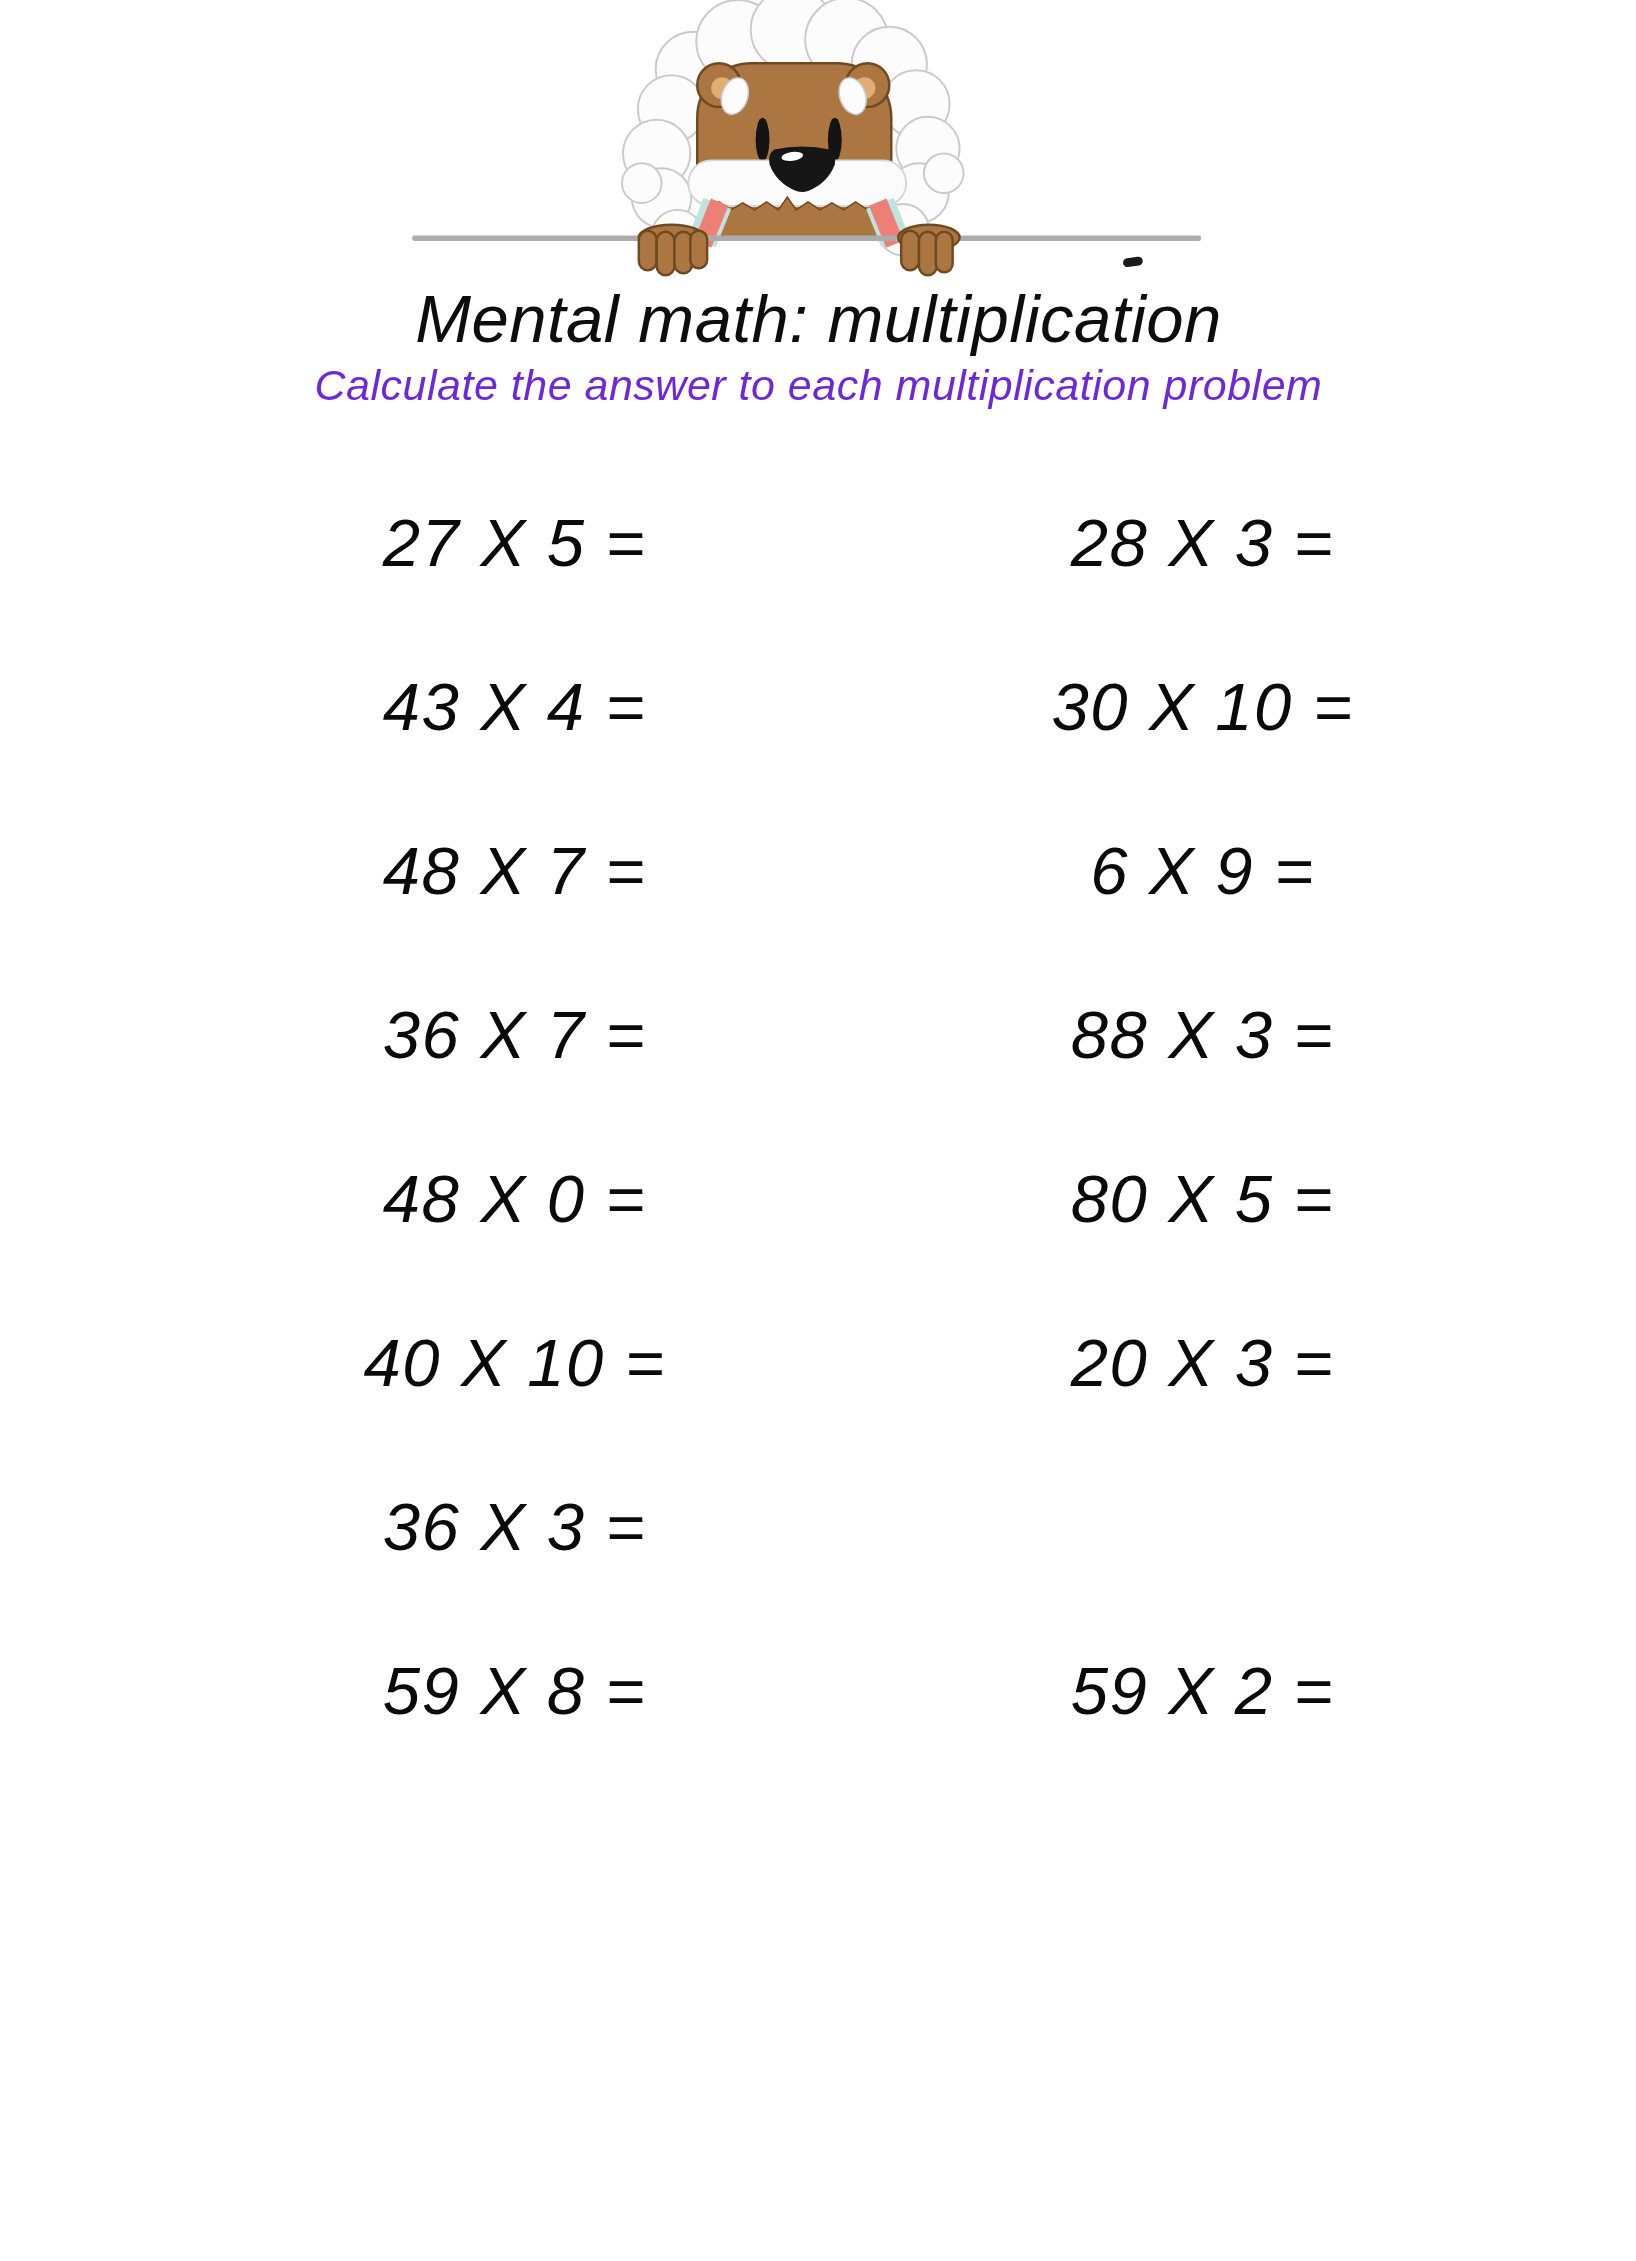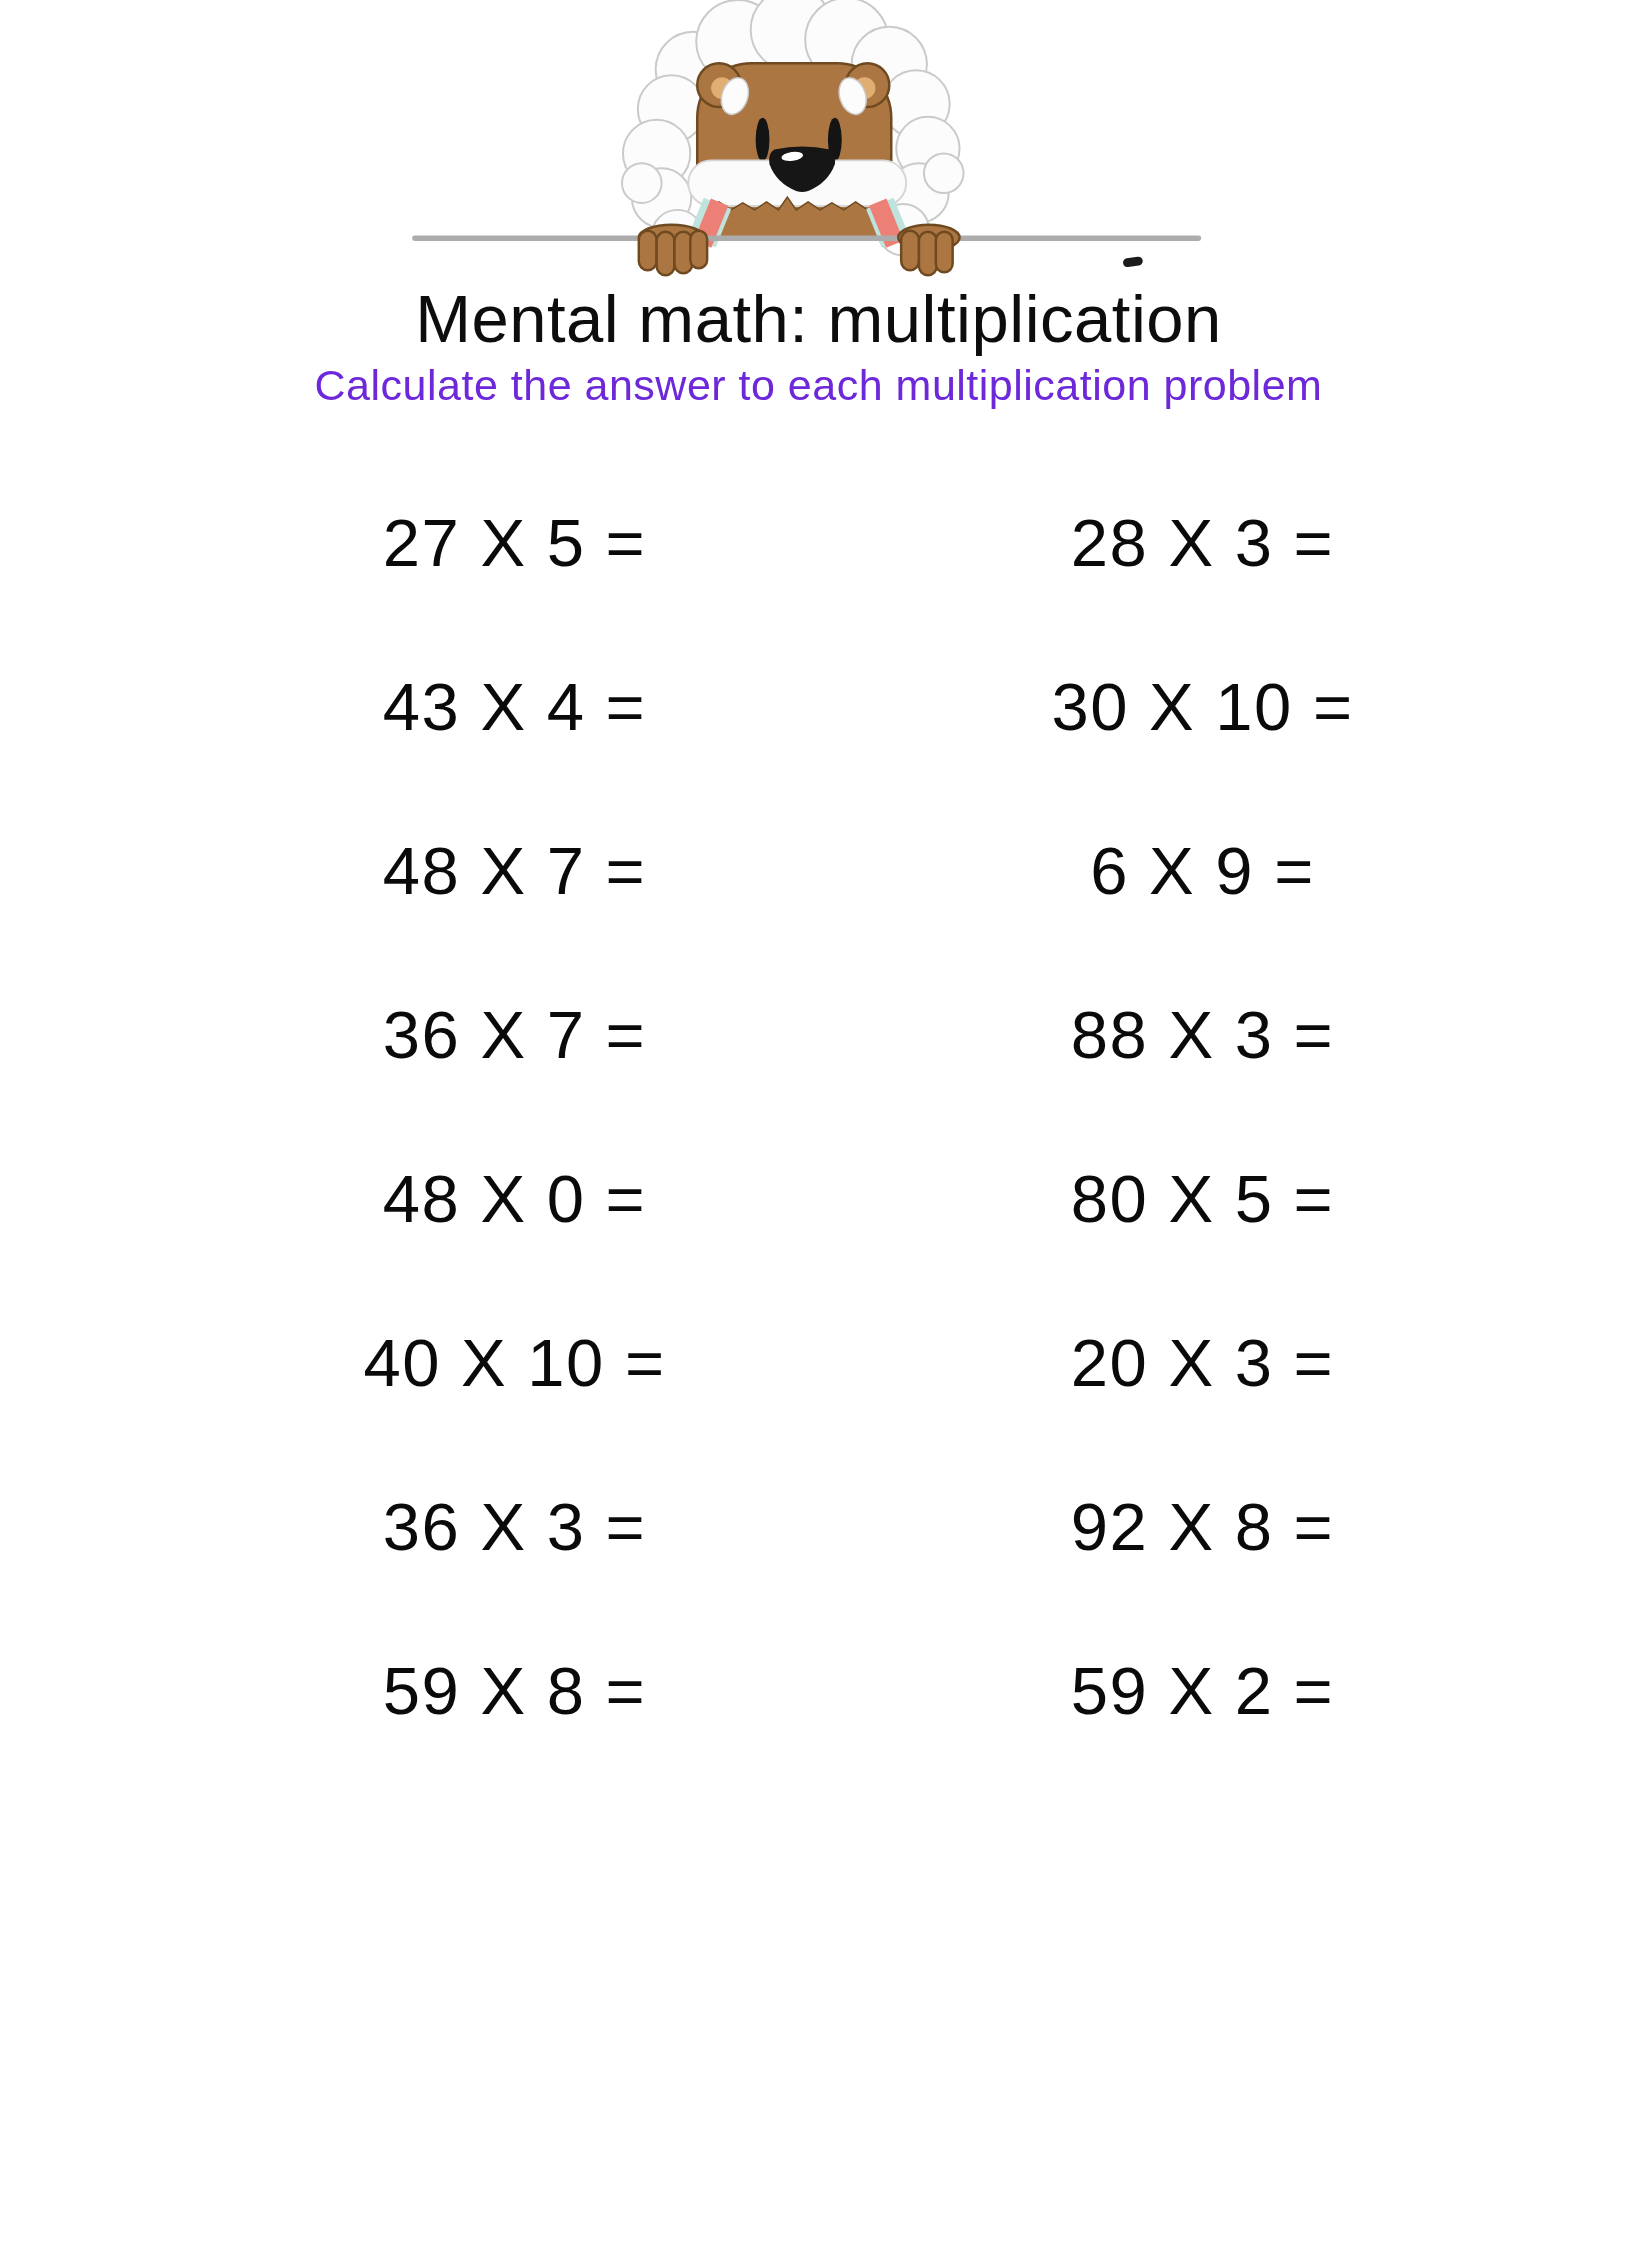--- a/index.html
+++ b/index.html
@@ -4,20 +4,21 @@
 <style>
   html, body { margin: 0; padding: 0; background: #ffffff; }
   .page {
     position: relative;
     width: 1637px;
     height: 2140px;
     background: #ffffff;
     overflow: hidden;
     font-family: "Liberation Sans", sans-serif;
     color: var(--ink, #111);
+    font-style: italic;
   }
   .hdr-art { position: absolute; top: 0; left: 0; }
   .title {
     position: absolute; top: 285px; left: 0; width: 100%;
     text-align: center; font-size: 67px; line-height: 1;
     color: #0d0d0d; letter-spacing: 0.5px;
   }
   .subtitle {
     position: absolute; top: 364px; left: 0; width: 100%;
     text-align: center; font-size: 43px; line-height: 1;
@@ -136,21 +137,20 @@
       <div class="prow">
       <span class="pcell left">48 X 0 =</span>
       <span class="pcell right">80 X 5 =</span>
     </div>
       <div class="prow">
       <span class="pcell left">40 X 10 =</span>
       <span class="pcell right">20 X 3 =</span>
     </div>
       <div class="prow">
       <span class="pcell left">36 X 3 =</span>
-      <span class="pcell right">92 X 8 =</span>
     </div>
       <div class="prow">
       <span class="pcell left">59 X 8 =</span>
       <span class="pcell right">59 X 2 =</span>
     </div>
     </div>
 
   <div class="logo">
     <span class="my">my</span><span class="blee">Blee</span><span class="math">Math</span>
   </div>

